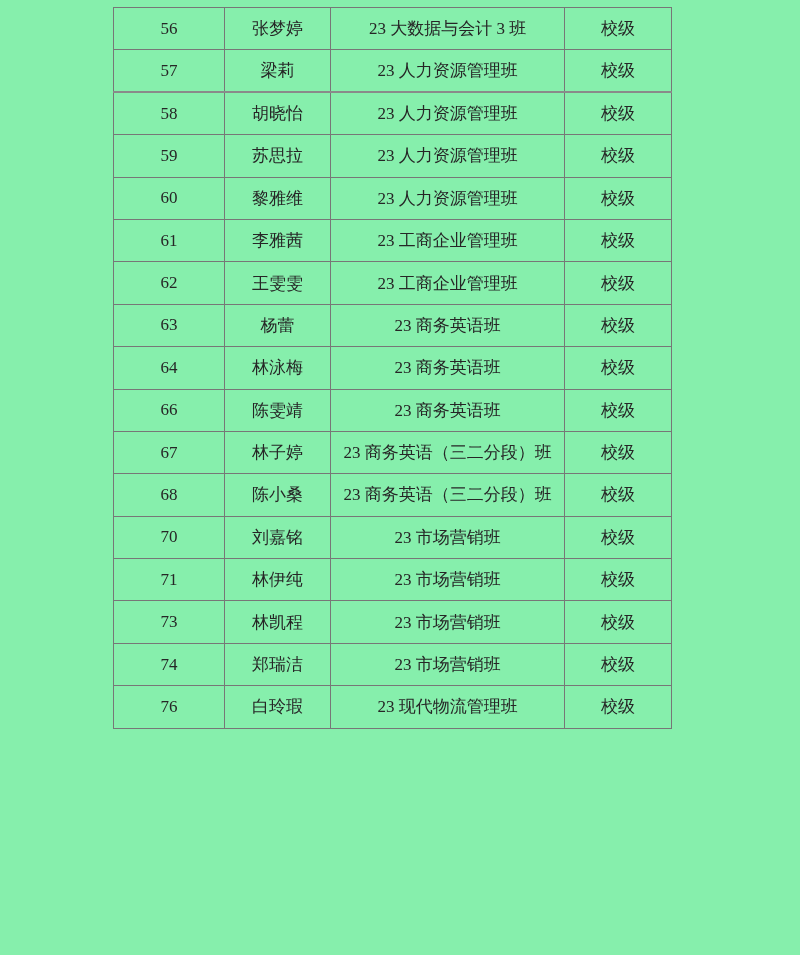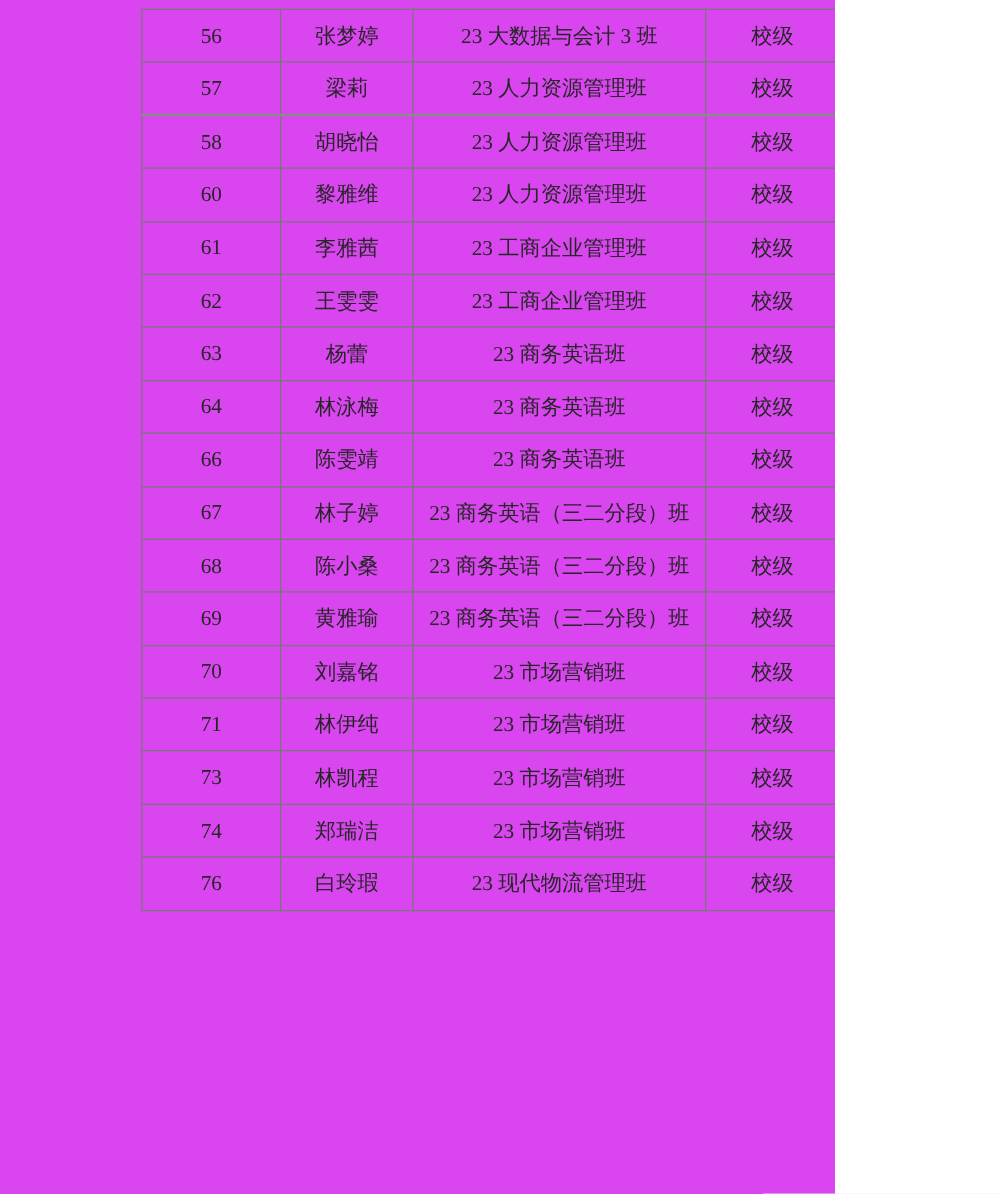--- a/index.html
+++ b/index.html
@@ -2,23 +2,23 @@
 <html><head>
 <meta charset="utf-8">
 <style>
   html, body {
     margin: 0;
     padding: 0;
     background: #ffffff;
   }
   .page {
     position: relative;
-    width: 668px;
+    width: 800px;
     height: 955px;
-    background: #d946ef;
+    background: #86efac;
     overflow: hidden;
   }
   table.award-table {
     position: absolute;
     left: 113px;
     top: 7px;
     width: 558px;
     border-collapse: collapse;
     table-layout: fixed;
   }
@@ -73,20 +73,26 @@
     <td>校级</td>
   </tr>
 
   <tr>
     <td>58</td>
     <td>胡晓怡</td>
     <td>23 人力资源管理班</td>
     <td>校级</td>
   </tr>
 
+  <tr>
+    <td>59</td>
+    <td>苏思拉</td>
+    <td>23 人力资源管理班</td>
+    <td>校级</td>
+  </tr>
 
   <tr>
     <td>60</td>
     <td>黎雅维</td>
     <td>23 人力资源管理班</td>
     <td>校级</td>
   </tr>
 
   <tr>
     <td>61</td>
@@ -131,26 +137,20 @@
     <td>校级</td>
   </tr>
 
   <tr>
     <td>68</td>
     <td>陈小桑</td>
     <td>23 商务英语（三二分段）班</td>
     <td>校级</td>
   </tr>
 
-  <tr>
-    <td>69</td>
-    <td>黄雅瑜</td>
-    <td>23 商务英语（三二分段）班</td>
-    <td>校级</td>
-  </tr>
 
   <tr>
     <td>70</td>
     <td>刘嘉铭</td>
     <td>23 市场营销班</td>
     <td>校级</td>
   </tr>
 
   <tr>
     <td>71</td>

